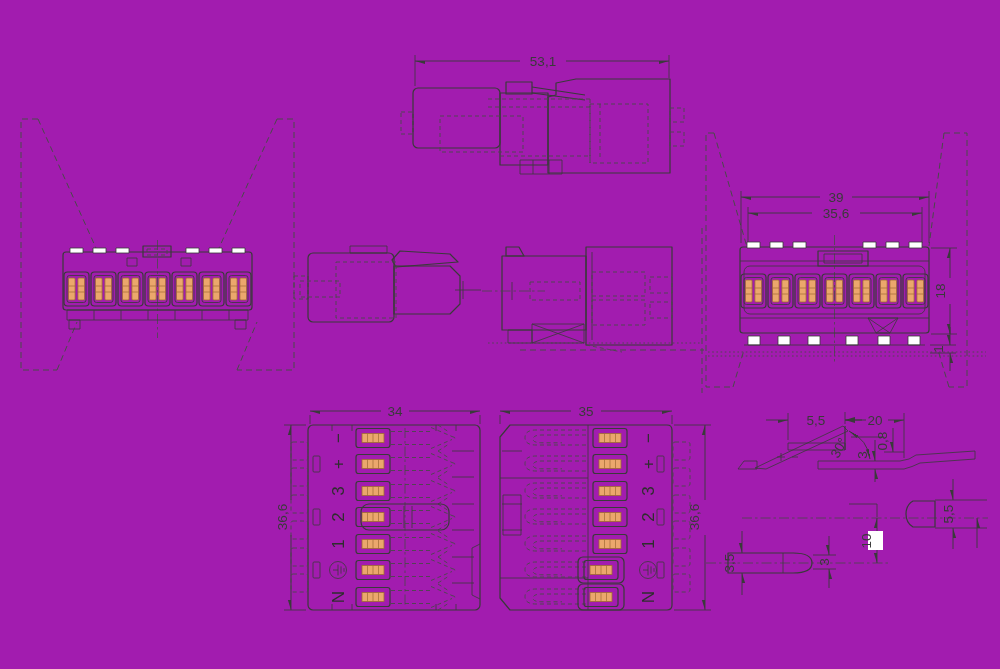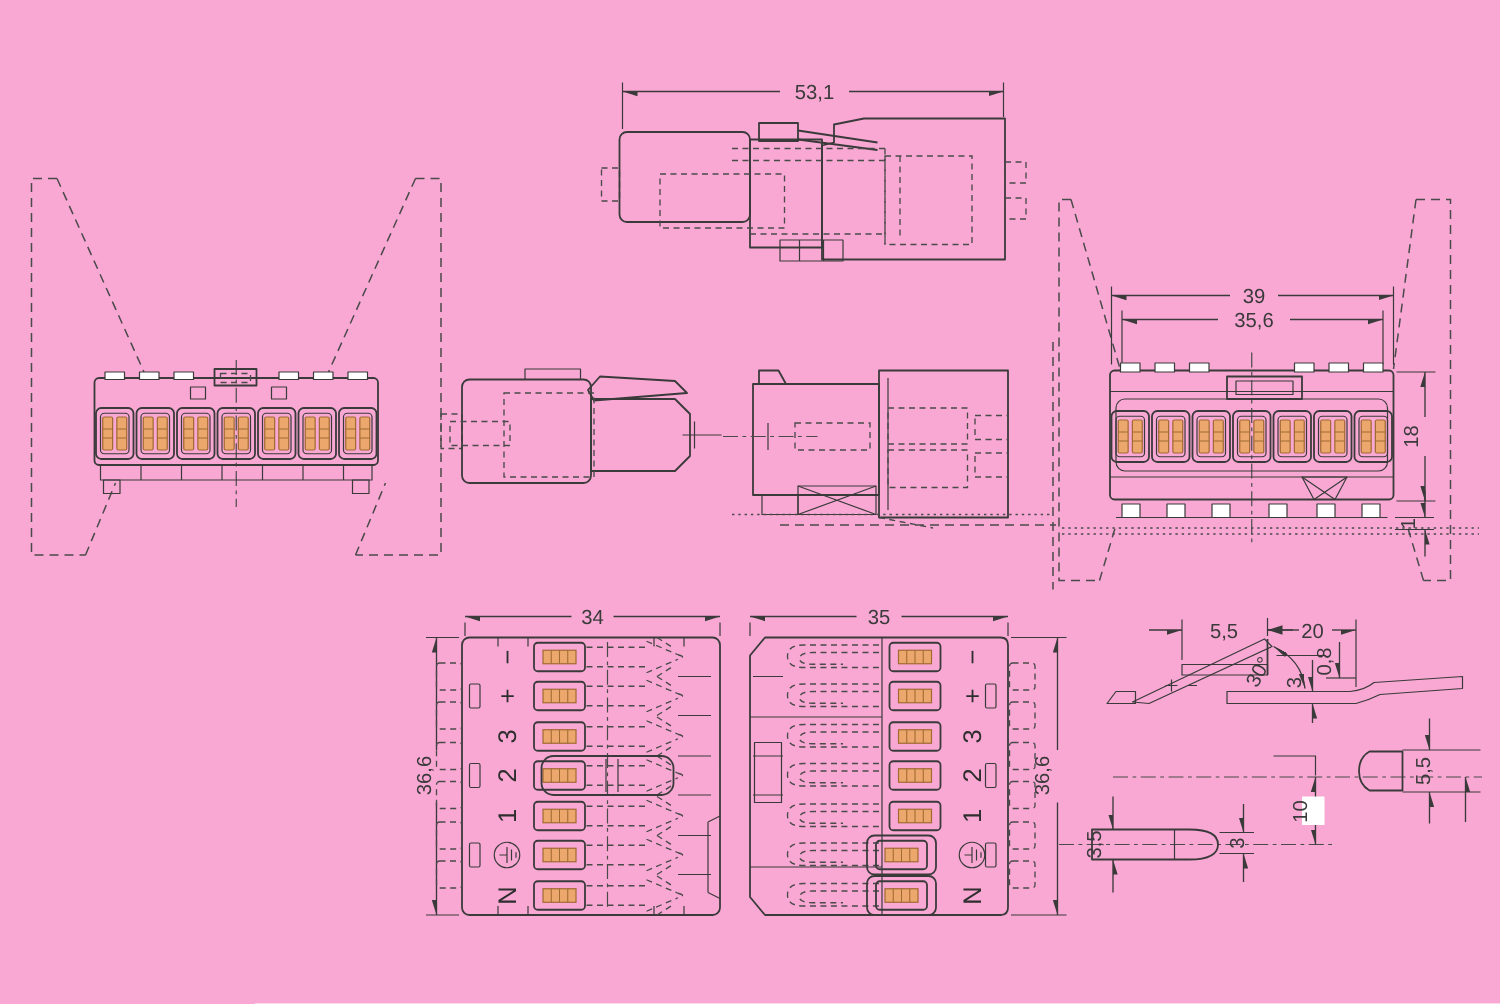--- a/index.html
+++ b/index.html
@@ -1,16 +1,16 @@
 <!DOCTYPE html>
 <html><head>
 <meta charset="utf-8">
 <style>
   html,body{margin:0;padding:0;background:#ffffff;}
-  .stage{position:relative;width:1000px;height:669px;background:#f9a8d4;overflow:hidden;
+  .stage{position:relative;width:1000px;height:669px;background:#a21caf;overflow:hidden;
          font-family:"Liberation Sans", sans-serif;}
   svg{display:block}
   .ln{stroke:#3a3a3a;fill:none;stroke-width:1.2;stroke-linejoin:round;stroke-linecap:butt;}
   .thin{stroke-width:0.8;}
   .hid{stroke:#4a4a4a;stroke-width:0.9;stroke-dasharray:4 3;fill:none;}
   .dot{stroke:#4a4a4a;stroke-width:0.9;stroke-dasharray:1.6 2.6;fill:none;}
   .fun{stroke:#4a4a4a;stroke-width:1;stroke-dasharray:6 4;fill:none;}
   .cl{stroke:#4a4a4a;stroke-width:0.8;stroke-dasharray:10 3 2.5 3;fill:none;}
   .dm{stroke:#3a3a3a;stroke-width:0.9;fill:none;}
   .xt{stroke:#3a3a3a;stroke-width:0.8;fill:none;}

